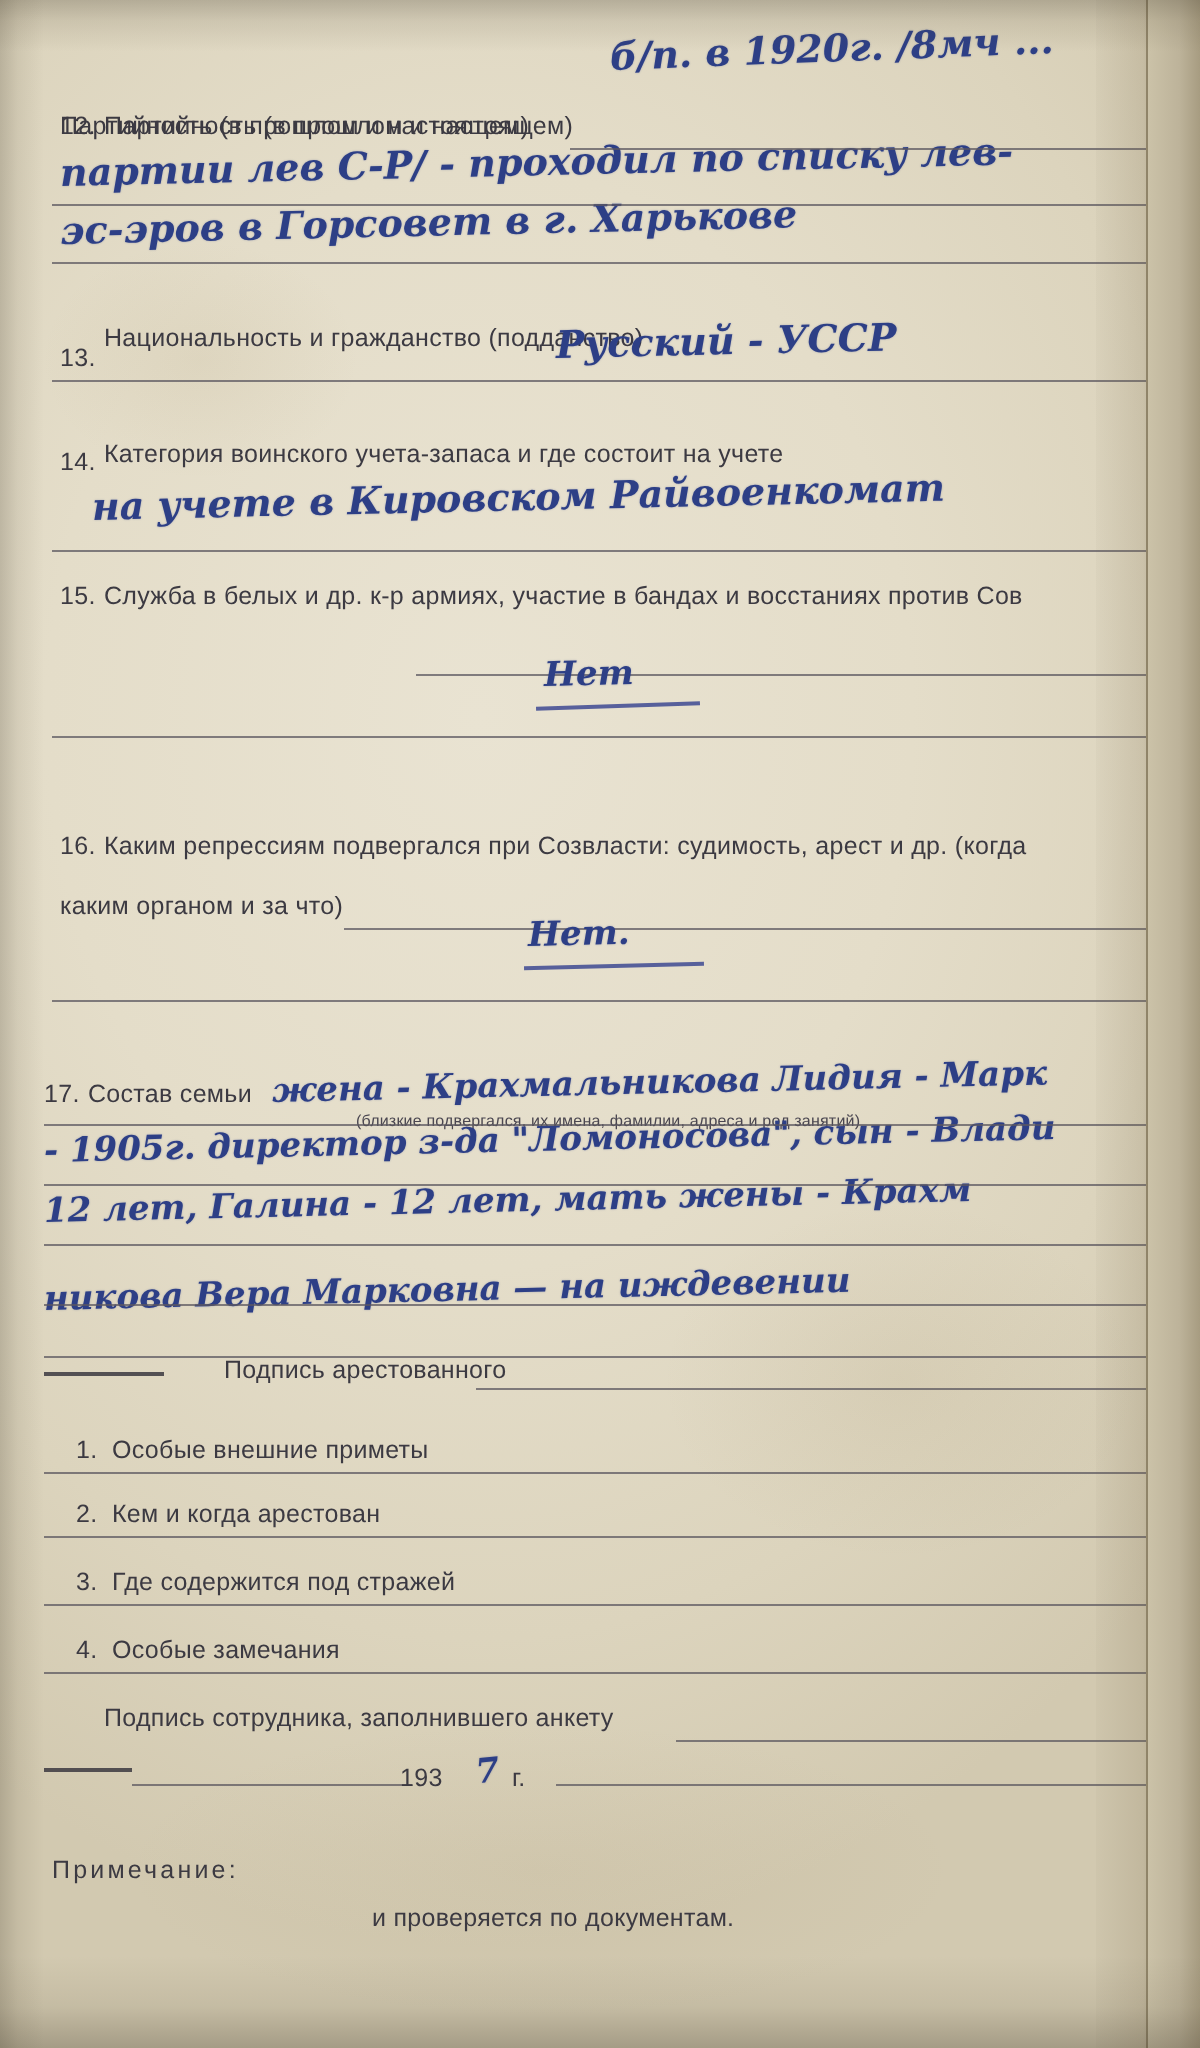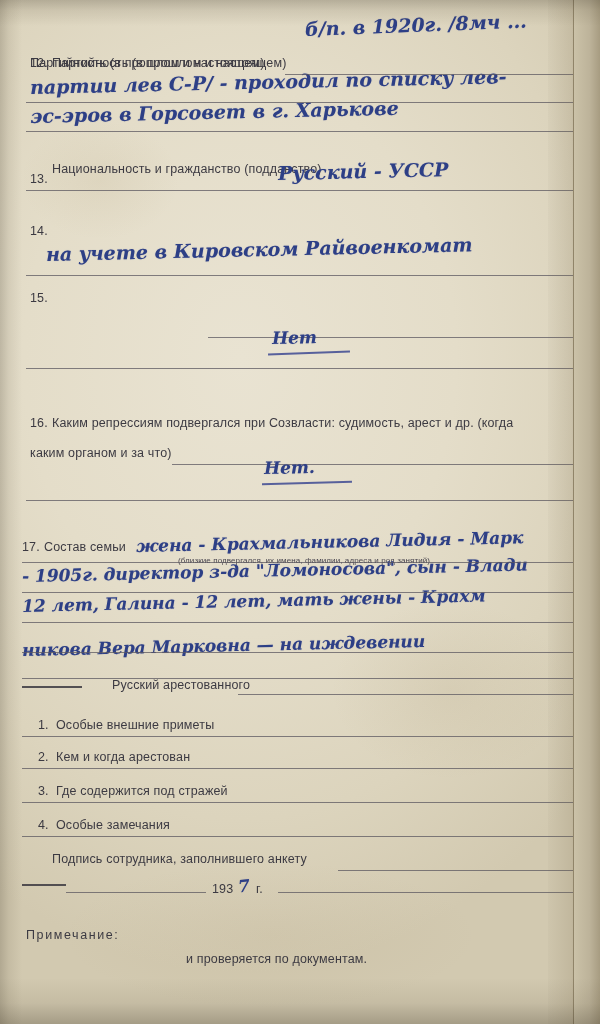--- a/index.html
+++ b/index.html
@@ -133,24 +133,26 @@
   <div class="rule" style="left:285px; top:74px; width:300px;"></div>
   <div class="rule" style="left:26px; top:102px; width:558px;"></div>
   <div class="rule" style="left:26px; top:131px; width:558px;"></div>
 
   <div class="pt" style="left:30px; top:162px;margin-top:10px;">13.</div>
   <div class="pt" style="left:52px; top:162px;">Национальность и гражданство (подданство)</div>
   <div class="rule" style="left:26px; top:190px; width:558px;"></div>
   <div class="hw big skew1" style="left:278px; top:162px;">Русский - УССР</div>
 
   <div class="pt" style="left:30px; top:224px;">14.</div>
+  <div class="pt" style="left:52px; top:220px;">Категория воинского учета-запаса и где состоит на учете</div>
   <div class="rule" style="left:26px; top:275px; width:558px;"></div>
   <div class="hw big skew1" style="left:46px; top:243px;">на учете в Кировском Райвоенкомат</div>
 
   <div class="pt" style="left:30px; top:291px;">15.</div>
+  <div class="pt" style="left:52px; top:291px;">Служба в белых и др. к-р армиях, участие в бандах и восстаниях против Сов</div>
   <div class="rule" style="left:208px; top:337px; width:376px;"></div>
   <div class="rule" style="left:26px; top:368px; width:558px;"></div>
   <div class="hw mid skew1" style="left:272px; top:328px;">Нет</div>
   <div class="hwline" style="left:268px; top:352px; width:82px; transform:rotate(-2deg);"></div>
 
   <div class="pt" style="left:30px; top:416px;">16.</div>
   <div class="pt" style="left:52px; top:416px;">Каким репрессиям подвергался при Созвласти: судимость, арест и др. (когда</div>
   <div class="pt" style="left:30px; top:446px;">каким органом и за что)</div>
   <div class="rule" style="left:172px; top:464px; width:412px;"></div>
   <div class="rule" style="left:26px; top:500px; width:558px;"></div>
@@ -164,21 +166,21 @@
   <div class="hw mid skew1" style="left:22px; top:566px;">- 1905г. директор з-да "Ломоносова", сын - Влади</div>
   <div class="hw mid skew1" style="left:22px; top:596px;">12 лет, Галина - 12 лет, мать жены - Крахм</div>
   <div class="hw mid skew1" style="left:22px; top:640px;">никова Вера Марковна — на иждевении</div>
   <div class="rule" style="left:22px; top:562px; width:562px;"></div>
   <div class="rule" style="left:22px; top:592px; width:562px;"></div>
   <div class="rule" style="left:22px; top:622px; width:562px;"></div>
   <div class="rule" style="left:22px; top:652px; width:562px;"></div>
   <div class="rule" style="left:22px; top:678px; width:562px;"></div>
 
   <div class="rule thick" style="left:22px; top:686px; width:60px;"></div>
-  <div class="pt" style="left:112px; top:678px;">Русский арестованного</div>
+  <div class="pt" style="left:112px; top:678px;">Подпись арестованного</div>
   <div class="rule" style="left:238px; top:694px; width:346px;"></div>
 
   <div class="pt" style="left:38px; top:718px;">1.</div>
   <div class="pt" style="left:56px; top:718px;">Особые внешние приметы</div>
   <div class="rule" style="left:22px; top:736px; width:562px;"></div>
 
   <div class="pt" style="left:38px; top:750px;">2.</div>
   <div class="pt" style="left:56px; top:750px;">Кем и когда арестован</div>
   <div class="rule" style="left:22px; top:768px; width:562px;"></div>
 
@@ -187,21 +189,21 @@
   <div class="rule" style="left:22px; top:802px; width:562px;"></div>
 
   <div class="pt" style="left:38px; top:818px;">4.</div>
   <div class="pt" style="left:56px; top:818px;">Особые замечания</div>
   <div class="rule" style="left:22px; top:836px; width:562px;"></div>
 
   <div class="pt" style="left:52px; top:852px;">Подпись сотрудника, заполнившего анкету</div>
   <div class="rule" style="left:338px; top:870px; width:246px;"></div>
   <div class="rule thick" style="left:22px; top:884px; width:44px;"></div>
   <div class="rule" style="left:66px; top:892px; width:140px;"></div>
-  <div class="pt" style="left:212px; top:882px;">193</div>
+  <div class="pt" style="left:200px; top:882px;">193</div>
   <div class="hw mid" style="left:238px; top:876px; transform:rotate(-6deg);">7</div>
   <div class="pt" style="left:256px; top:882px;">г.</div>
   <div class="rule" style="left:278px; top:892px; width:306px;"></div>
 
   <div class="pt note" style="left:26px; top:928px;">Примечание:</div>
   <div class="pt" style="left:186px; top:952px;">и проверяется по документам.</div>
 
   <div class="pt" style="left:588px; top:152px; font-size:11px; color:#55525c;">НК</div>
   <div class="pt" style="left:588px; top:176px; font-size:11px; color:#55525c;">о</div>
 

